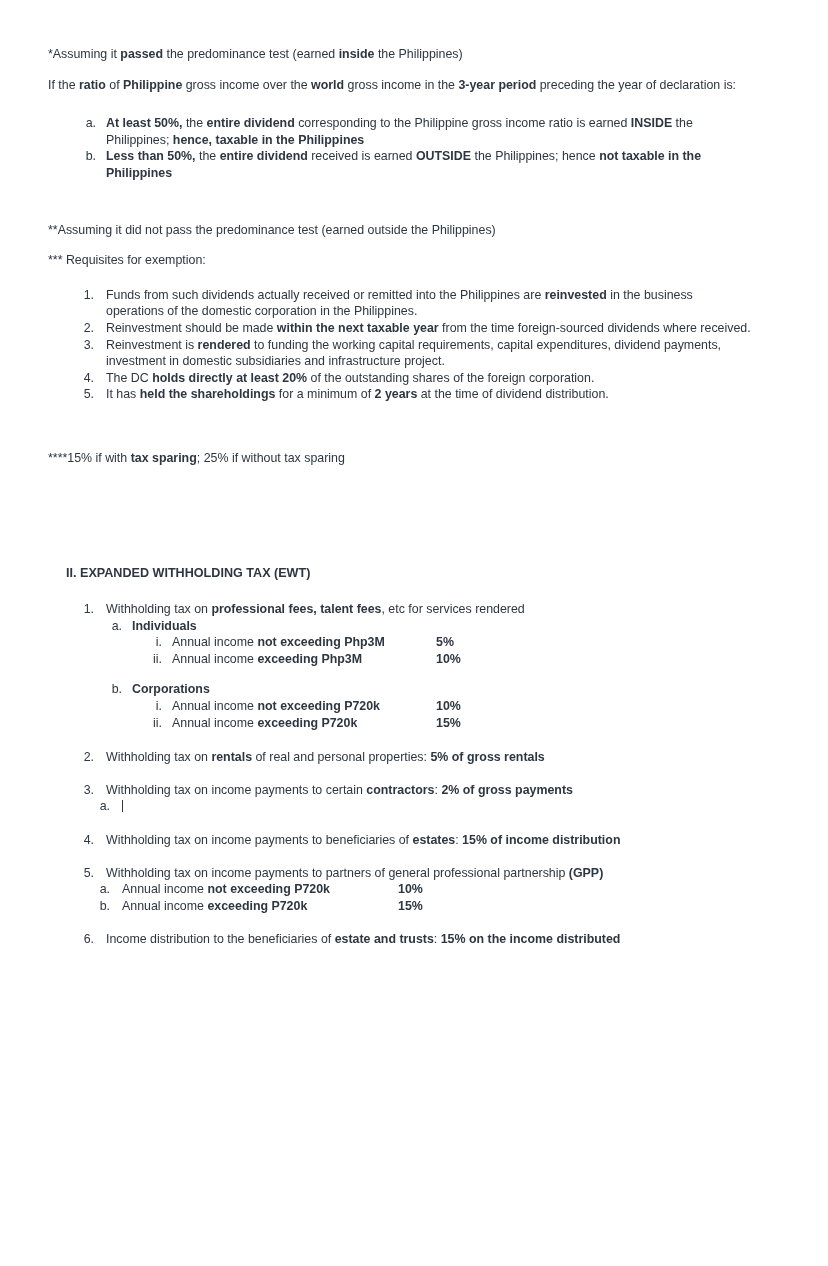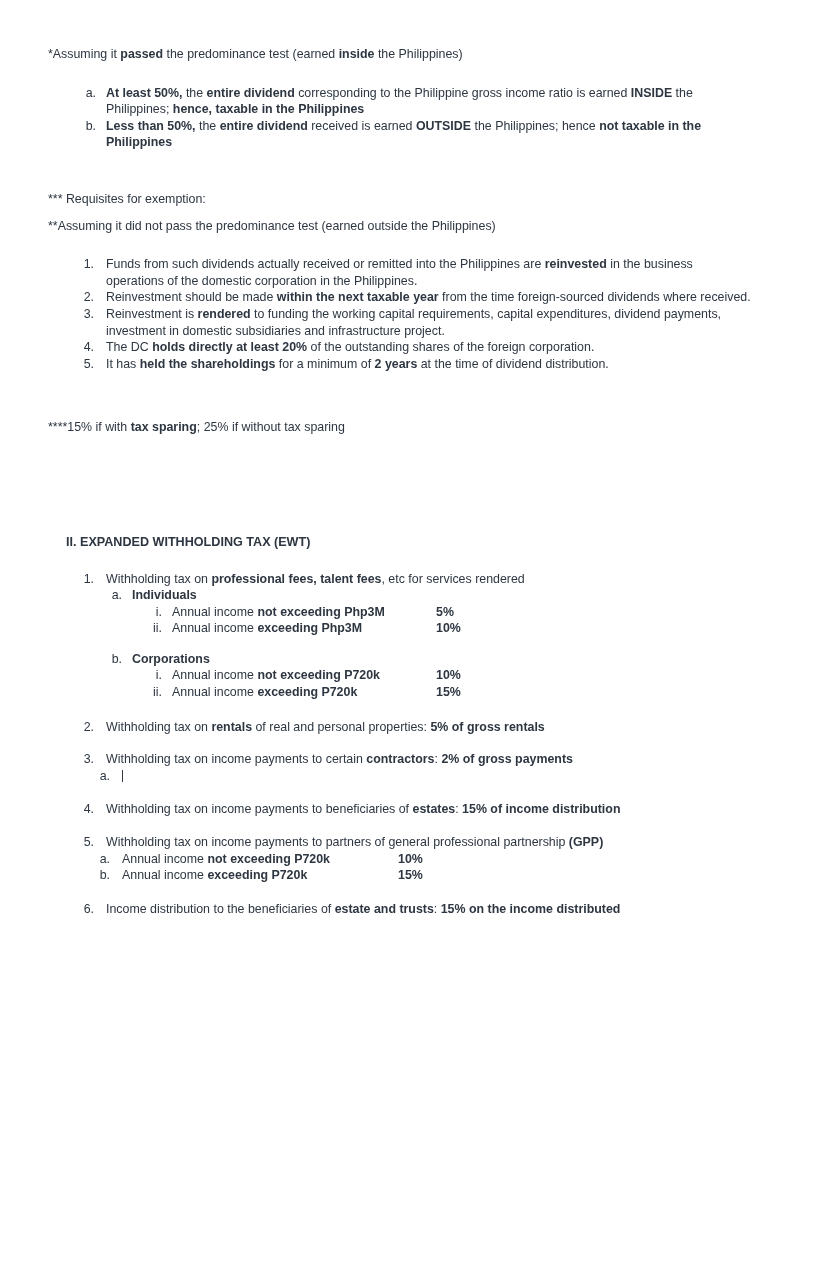--- a/index.html
+++ b/index.html
@@ -121,39 +121,40 @@
   }
 </style>
 </head>
 <body>
 
 <div class="page">
   <div class="content">
 
     <p class="para"><span>*Assuming it </span><b>passed</b><span> the predominance test (earned </span><b>inside</b><span> the Philippines)</span></p>
 
+    <p class="para"><span>If the </span><b>ratio</b><span> of </span><b>Philippine</b><span> gross income over the </span><b>world</b><span> gross income in the </span><b>3-year period</b><span> preceding the year of declaration is:</span></p>
 
     <div class="gap-sm"></div>
 
     <ul class="lst">
       <li class="row lv-a">
         <span class="mk">a.</span>
         <span class="bd"><b>At least 50%,</b><span> the </span><b>entire dividend</b><span> corresponding to the Philippine gross income ratio is earned </span><b>INSIDE</b><span> the Philippines; </span><b>hence, taxable in the Philippines</b></span>
       </li>
       <li class="row lv-a">
         <span class="mk">b.</span>
         <span class="bd"><b>Less than 50%,</b><span> the </span><b>entire dividend</b><span> received is earned </span><b>OUTSIDE</b><span> the Philippines; hence </span><b>not taxable in the Philippines</b></span>
       </li>
     </ul>
 
     <div style="height:40px"></div>
 
+    <p class="para">**Assuming it did not pass the predominance test (earned outside the Philippines)</p>
+
     <p class="para tight">*** Requisites for exemption:</p>
-
-    <p class="para">**Assuming it did not pass the predominance test (earned outside the Philippines)</p>
 
     <div class="gap-sm"></div>
 
     <ul class="lst">
       <li class="row lv-1">
         <span class="mk">1.</span>
         <span class="bd"><span>Funds from such dividends actually received or remitted into the Philippines are </span><b>reinvested</b><span> in the business operations of the domestic corporation in the Philippines.</span></span>
       </li>
       <li class="row lv-1">
         <span class="mk">2.</span>

